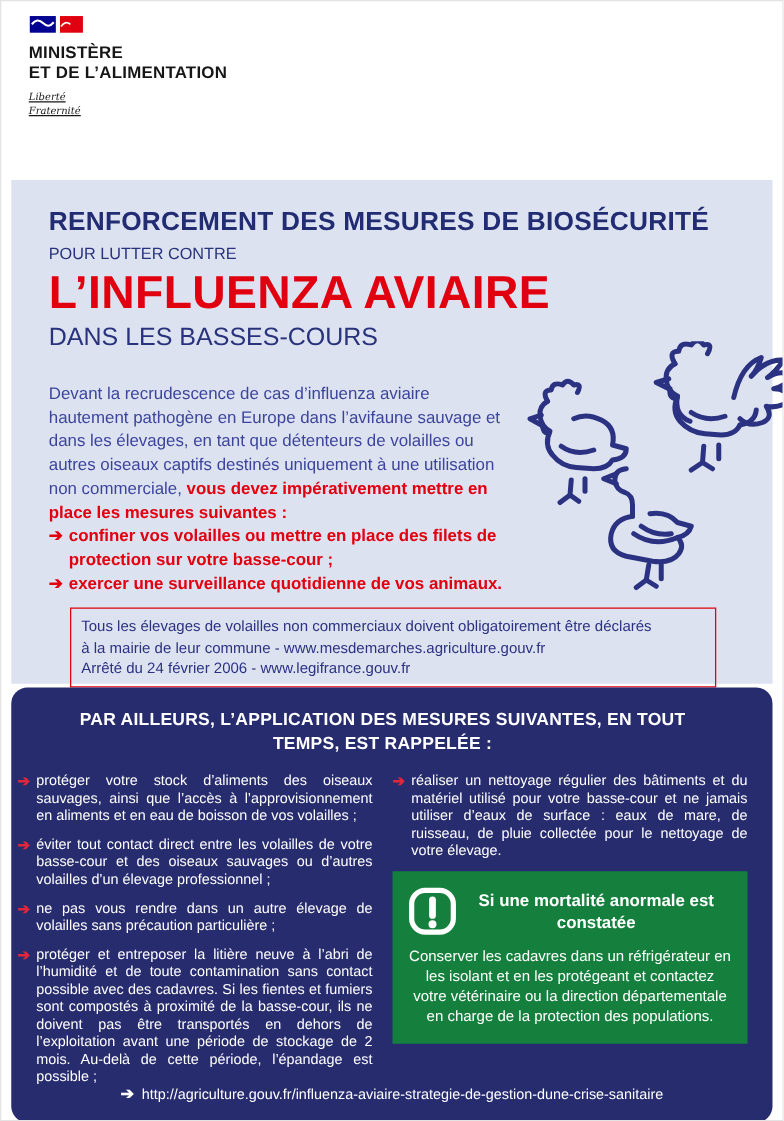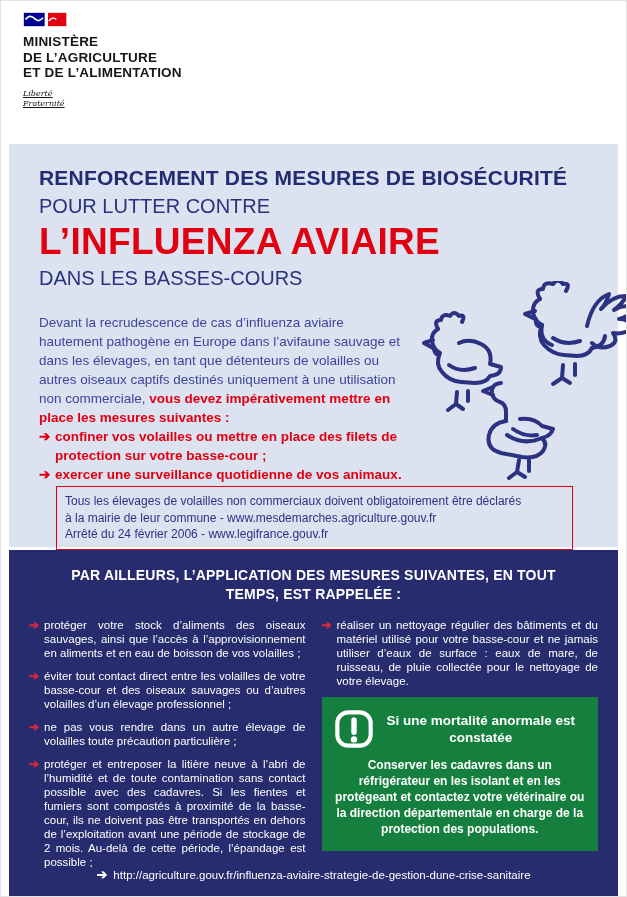--- a/index.html
+++ b/index.html
@@ -15,21 +15,21 @@
   .flag { display:block; width:50px; height:17px; }
   .ministry { margin-top:6px; font-weight:bold; color:#161616; font-size:13.5px; line-height:15.5px; letter-spacing:.2px; }
   .motto { margin-top:8px; font-family:"DejaVu Serif", serif; font-style:italic; font-size:8px; line-height:10.5px; color:#161616;text-decoration:underline; }
 
   
   .hero {
     position:absolute; left:8px; right:8px; top:143px; height:403px;
     background:#dde2f1; padding:22px 0 0 30px;
   }
   .hero-t1 { color:#222c72; font-size:21px; font-weight:800; letter-spacing:.2px; }
-  .hero-t2 { color:#29337c; font-size:20px; font-weight:400; margin-top:5px; }
+  .hero-t2 { color:#29337c; font-size:13px; font-weight:400; margin-top:5px; }
   .hero-t3 { color:#e1000f; font-size:37px; font-weight:800; margin-top:3px; letter-spacing:.3px; }
   .hero-t4 { color:#29337c; font-size:20px; font-weight:400; margin-top:4px; }
 
   .hero-row { position:relative; margin-top:23px; }
   .intro { width:368px; font-size:13.5px; line-height:19px; color:#3c459b; }
   .intro .em { color:#e1000f; font-weight:bold; }
   .intro-bullets { margin-top:0; }
   .ibullet { display:flex; color:#e1000f; font-weight:bold; font-size:13.5px; line-height:19px; }
   .ibullet .arr { flex:0 0 16px; }
 
@@ -39,38 +39,38 @@
   .notice {
     position:absolute; left:47px; top:342px; width:517px;
     border:1px solid #e1000f; background:transparent;
     text-align:left; color:#2b3282; font-size:12px; line-height:16.5px;
     padding:6px 8px;
   }
 
   
   .measures {
     position:absolute; left:8px; right:8px; top:549px; height:348px;
-    background:#272c6e; color:#ffffff; padding:16px 20px 0 20px;
+    background:#272c6e; color:#ffffff; padding:16px 20px 0 5px;border-radius:13px;
   }
   .measures-heading {
     max-width:520px; margin:0 auto; text-align:center;
     font-size:14px; font-weight:800; line-height:19px; letter-spacing:.2px;
   }
   .cols { display:flex; gap:16px; margin-top:14px; }
   .col { flex:1 1 50%; }
   .m-item { display:flex; font-size:11.5px; line-height:14px; text-align:justify; margin-bottom:9px; }
   .m-item .arr { flex:0 0 15px; color:#e0263c; font-weight:bold; font-size:12px; }
 
   .alert {
     margin-top:4px; background:#15803d; padding:12px 12px 14px 12px; color:#fff;
   }
   .alert-head { display:flex; align-items:center; gap:10px; }
   .alert-icon { flex:0 0 40px; height:40px; }
   .alert-title { flex:1; text-align:center; font-size:13.5px; font-weight:800; line-height:17px; padding-right:8px; }
-  .alert-body { margin-top:8px; text-align:center; font-size:12px; font-weight:bold; line-height:16px; }
+  .alert-body { margin-top:8px; text-align:center; font-size:12px; font-weight:normal; line-height:16px; }
 
   .footer-link {
     position:absolute; left:0; right:0; bottom:16px;
     text-align:center; font-size:11.5px; color:#ffffff; cursor:pointer;
   }
   .footer-link .arr { font-weight:bold; margin-right:6px; font-size:13px; }
 </style>
 </head>
 <body>
 
@@ -78,21 +78,20 @@
 
   <header class="gov-header">
     <svg class="flag" viewBox="0 0 60 20" aria-hidden="true">
       <rect x="1" y="2" width="25" height="16" fill="#000091"></rect>
       <path d="M3 10 q5 -7 11 -1 q5 5 10 -1" stroke="#ffffff" stroke-width="2" fill="none"></path>
       <rect x="30" y="2" width="22" height="16" fill="#e1000f"></rect>
       <path d="M31 12 q4 -6 9 -2" stroke="#ffffff" stroke-width="1.6" fill="none"></path>
     </svg>
     <div class="ministry">
       <div>MINISTÈRE</div>
-      <div>DE L’AGRICULTURE</div>
       <div>ET DE L’ALIMENTATION</div>
     </div>
     <div class="motto">
       <div>Liberté</div>
       <div>Fraternité</div>
     </div>
   </header>
 
   <section class="hero">
     <div class="hero-t1">RENFORCEMENT DES MESURES DE BIOSÉCURITÉ</div>
@@ -169,21 +168,21 @@
         <div class="m-item">
           <span class="arr">➔</span>
           <span>protéger votre stock d’aliments des oiseaux sauvages, ainsi que l’accès à l’approvisionnement en aliments et en eau de boisson de vos volailles ;</span>
         </div>
         <div class="m-item">
           <span class="arr">➔</span>
           <span>éviter tout contact direct entre les volailles de votre basse-cour et des oiseaux sauvages ou d’autres volailles d’un élevage professionnel ;</span>
         </div>
         <div class="m-item">
           <span class="arr">➔</span>
-          <span>ne pas vous rendre dans un autre élevage de volailles toute précaution particulière ;</span>
+          <span>ne pas vous rendre dans un autre élevage de volailles sans précaution particulière ;</span>
         </div>
         <div class="m-item">
           <span class="arr">➔</span>
           <span>protéger et entreposer la litière neuve à l’abri de l’humidité et de toute contamination sans contact possible avec des cadavres. Si les fientes et fumiers sont compostés à proximité de la basse-cour, ils ne doivent pas être transportés en dehors de l’exploitation avant une période de stockage de 2 mois. Au-delà de cette période, l’épandage est possible ;</span>
         </div>
       </div>
 
       <div class="col">
         <div class="m-item">
           <span class="arr">➔</span>

